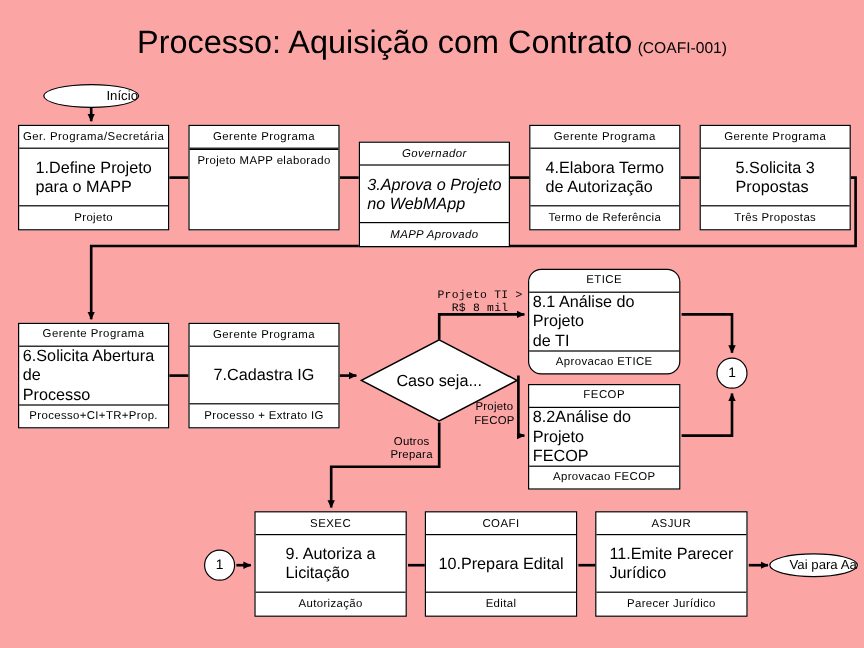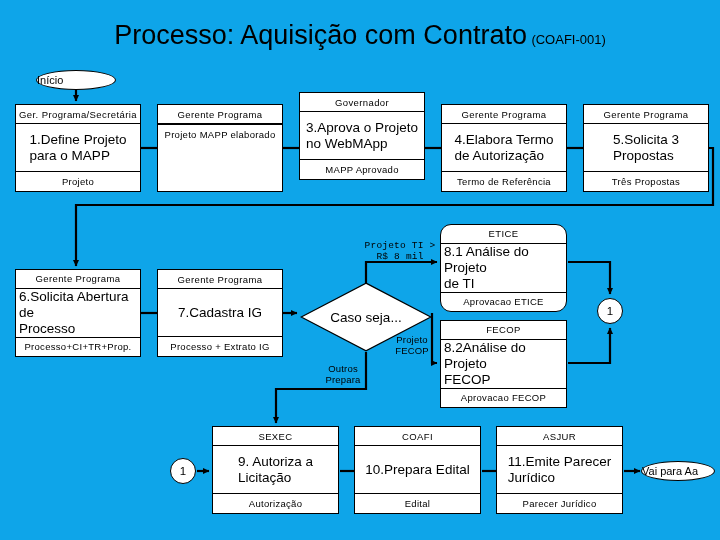--- a/index.html
+++ b/index.html
@@ -9,21 +9,21 @@
   }
   body {
     font-family: "Liberation Sans", sans-serif;
     color: #000000;
   }
   #canvas {
     position: relative;
     width: 720px;
     height: 540px;
     overflow: hidden;
-    background: #0ea5e9;
+    background: #fca5a5;
   }
   
   .title {
     position: absolute;
     left: 0;
     top: 20px;
     width: 720px;
     text-align: center;
     white-space: nowrap;
   }
@@ -35,21 +35,21 @@
     font-size: 13px;
   }
   
   .oval {
     position: absolute;
     border: 1.4px solid #000;
     border-radius: 50%/50%;
     background: #fff;
     display: flex;
     align-items: center;
-    justify-content: flex-start;
+    justify-content: flex-end;
     font-size: 11px;
     white-space: nowrap;
     box-sizing: border-box;
   }
   
   .pbox {
     position: absolute;
     border: 1.4px solid #000;
     background: #fff;
     box-sizing: border-box;
@@ -199,21 +199,21 @@
       <span><span>1.Define Projeto</span><br><span>para o MAPP</span></span>
     </div>
     <div class="ftr">Projeto</div>
   </div>
 
   <div class="pbox" style="left:157px; top:104px; width:126px; height:88px;">
     <div class="hdr">Gerente Programa</div>
     <div class="ftr">Projeto MAPP elaborado</div>
   </div>
 
-  <div class="pbox" style="left:299px; top:92px; width:126px; height:88px;">
+  <div class="pbox" style="left:299px; top:118px; width:126px; height:88px;font-style:italic;">
     <div class="hdr">Governador</div>
     <div class="body">
       <span><span>3.Aprova o Projeto</span><br><span>no WebMApp</span></span>
     </div>
     <div class="ftr">MAPP Aprovado</div>
   </div>
 
   <div class="pbox" style="left:441px; top:104px; width:126px; height:88px;">
     <div class="hdr">Gerente Programa</div>
     <div class="body">

